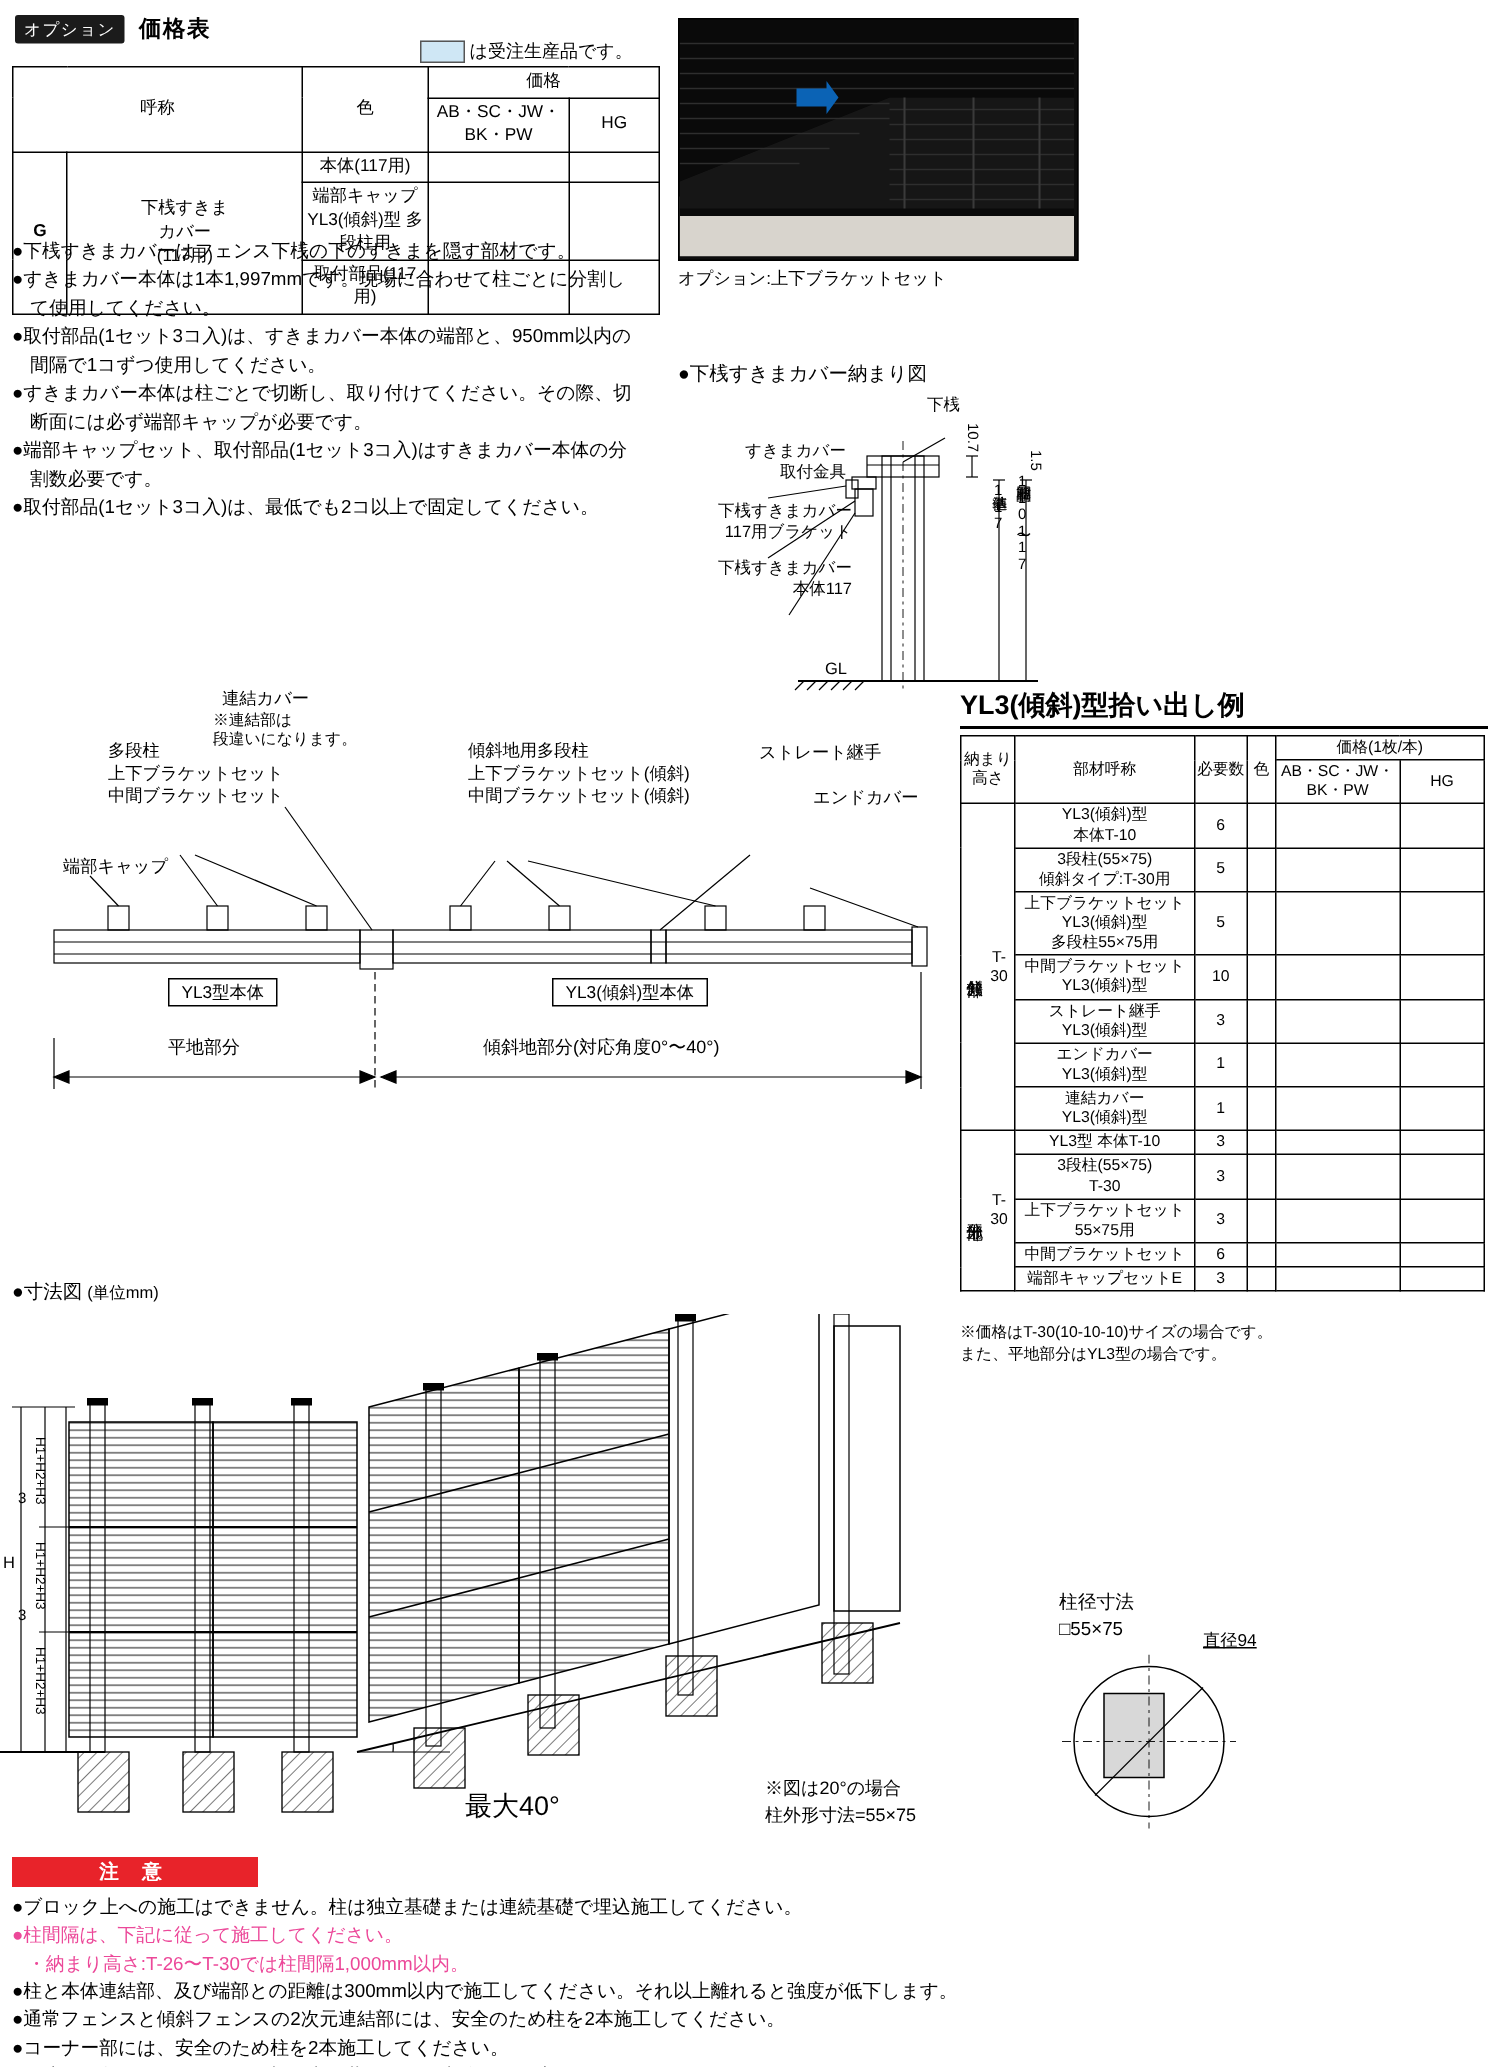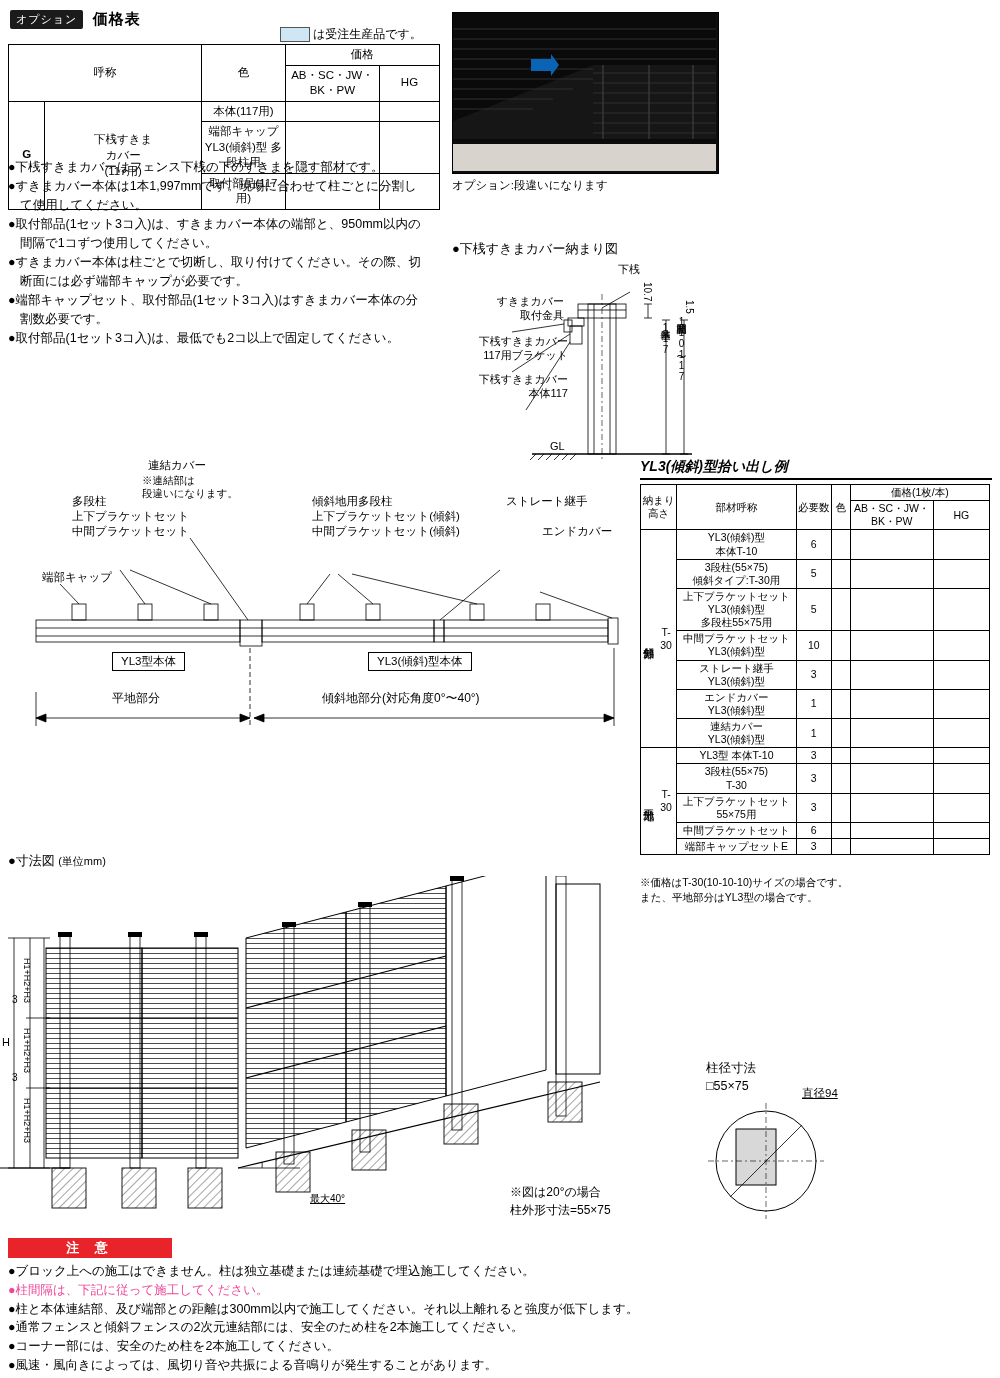--- a/index.html
+++ b/index.html
@@ -144,21 +144,21 @@
         <line x1="150" y1="52" x2="150" y2="130"></line>
         <line x1="196" y1="52" x2="196" y2="130"></line>
         <line x1="240" y1="52" x2="240" y2="130"></line>
       </g>
       <rect x="0" y="126" width="263" height="5" fill="#0a0a0a"></rect>
     </svg>
     <svg class="abs" style="left:74px;top:40px;" width="34" height="34" viewBox="0 0 34 34">
       <polygon points="4,6 24,6 24,1 32,12 24,23 24,18 4,18" fill="#0b63b5"></polygon>
     </svg>
   </div>
-  <div style="font-size:11.5px;margin-top:4px;">オプション:段違いになります</div>
+  <div style="font-size:11.5px;margin-top:4px;">オプション:上下ブラケットセット</div>
 </div>
 
 <div class="abs" style="left:452px;top:240px;">
   <div class="sec-title">●下桟すきまカバー納まり図</div>
   <svg width="248" height="200" viewBox="0 0 248 200" style="margin-top:6px;">
 
     <rect x="136" y="40" width="28" height="150" class="thin"></rect>
     <line x1="142" y1="40" x2="142" y2="190" class="thin"></line>
     <line x1="158" y1="40" x2="158" y2="190" class="thin"></line>
 
@@ -284,21 +284,21 @@
   <div class="abs" style="left:506px;top:42px;font-size:11.5px;">ストレート継手</div>
   <div class="abs" style="left:542px;top:72px;font-size:11.5px;">エンドカバー</div>
   <div class="abs" style="left:42px;top:118px;font-size:11.5px;">端部キャップ</div>
   <div class="abs" style="left:112px;top:200px;font-size:11.5px;border:1px solid #000;padding:1px 8px;">YL3型本体</div>
   <div class="abs" style="left:368px;top:200px;font-size:11.5px;border:1px solid #000;padding:1px 8px;">YL3(傾斜)型本体</div>
   <div class="abs" style="left:112px;top:238px;font-size:12px;">平地部分</div>
   <div class="abs" style="left:322px;top:238px;font-size:12px;">傾斜地部分(対応角度0°〜40°)</div>
 </div>
 
 <div class="abs" style="left:640px;top:458px;">
-  <div style="font-size:14px;font-weight:bold;border-bottom:2px solid #000;width:352px;padding-bottom:2px;font-style:italic;">YL3(傾斜)型拾い出し例</div>
+  <div style="font-size:18px;font-weight:bold;border-bottom:2px solid #000;width:352px;padding-bottom:2px;">YL3(傾斜)型拾い出し例</div>
   <table class="pickup" style="margin-top:4px;">
     <tbody>
         <tr>
       <td rowspan="2" style="width:34px;">
         <div>納まり</div>
         <div>高さ</div>
       </td>
       <td rowspan="2" style="width:122px;">部材呼称</td>
       <td rowspan="2" style="width:34px;">必要数</td>
       <td rowspan="2" style="width:16px;">色</td>
@@ -528,21 +528,21 @@
       <line x1="26" y1="212" x2="50" y2="212"></line>
     </g>
   </svg>
 
   <div class="abs vtext" style="left:0px;top:160px;font-size:11px;">H</div>
   <div class="abs vtext-rot" style="left:22px;top:82px;font-size:9px;">H1+H2+H3</div>
   <div class="abs vtext-rot" style="left:22px;top:152px;font-size:9px;">H1+H2+H3</div>
   <div class="abs vtext-rot" style="left:22px;top:222px;font-size:9px;">H1+H2+H3</div>
   <div class="abs" style="left:12px;top:118px;font-size:10px;">3</div>
   <div class="abs" style="left:12px;top:196px;font-size:10px;">3</div>
-  <div class="abs" style="left:310px;top:316px;font-size:10px;text-decoration:underline;">最大40°</div>
+  <div class="abs" style="left:310px;top:316px;font-size:18px;">最大40°</div>
   <div class="abs" style="left:510px;top:308px;font-size:12px;">※図は20°の場合</div>
   <div class="abs" style="left:510px;top:326px;font-size:12px;">柱外形寸法=55×75</div>
 </div>
 
 <div class="abs" style="left:706px;top:1060px;">
   <div style="font-size:12.5px;">柱径寸法</div>
   <div style="font-size:12.5px;margin-top:2px;">□55×75</div>
   <svg width="150" height="120" viewBox="0 0 150 120" style="margin-top:10px;">
     <circle cx="60" cy="58" r="50" fill="none" stroke="#000" stroke-width="1"></circle>
     <rect x="30" y="26" width="40" height="56" fill="#d8d8d8" stroke="#000" stroke-width="1"></rect>
@@ -551,18 +551,19 @@
     <line x1="2" y1="58" x2="118" y2="58" stroke="#000" stroke-width="0.6" stroke-dasharray="6 3 2 3"></line>
   </svg>
   <div class="abs" style="left:96px;top:26px;font-size:11.5px;text-decoration:underline;">直径94</div>
 </div>
 
 <div class="abs" style="left:8px;top:1238px;">
   <div class="note-head">注 意</div>
   <div class="notes" style="margin-top:4px;width:980px;">
     <p>●ブロック上への施工はできません。柱は独立基礎または連続基礎で埋込施工してください。</p>
     <p class="red">●柱間隔は、下記に従って施工してください。</p>
+    <p class="red" style="padding-left:22px;">・納まり高さ:T-26〜T-30では柱間隔1,000mm以内。</p>
     <p>●柱と本体連結部、及び端部との距離は300mm以内で施工してください。それ以上離れると強度が低下します。</p>
     <p>●通常フェンスと傾斜フェンスの2次元連結部には、安全のため柱を2本施工してください。</p>
     <p>●コーナー部には、安全のため柱を2本施工してください。</p>
     <p>●風速・風向きによっては、風切り音や共振による音鳴りが発生することがあります。</p>
   </div>
 </div>
 
 </body></html>

